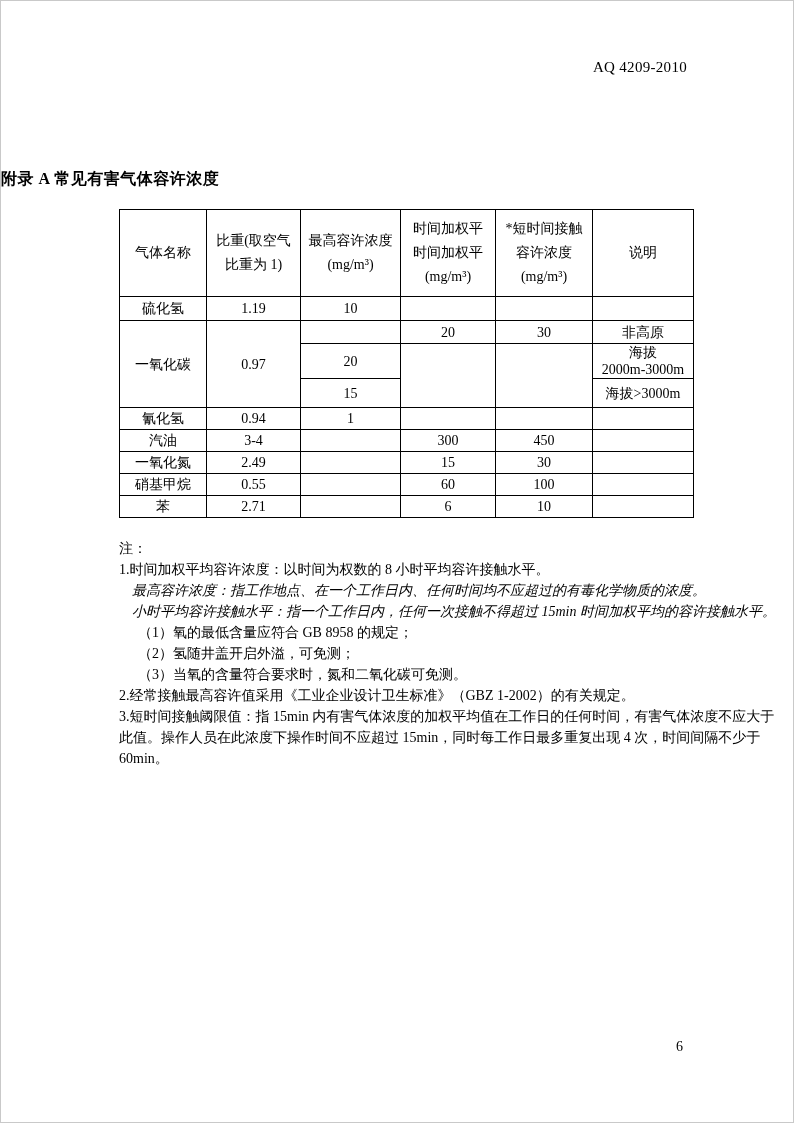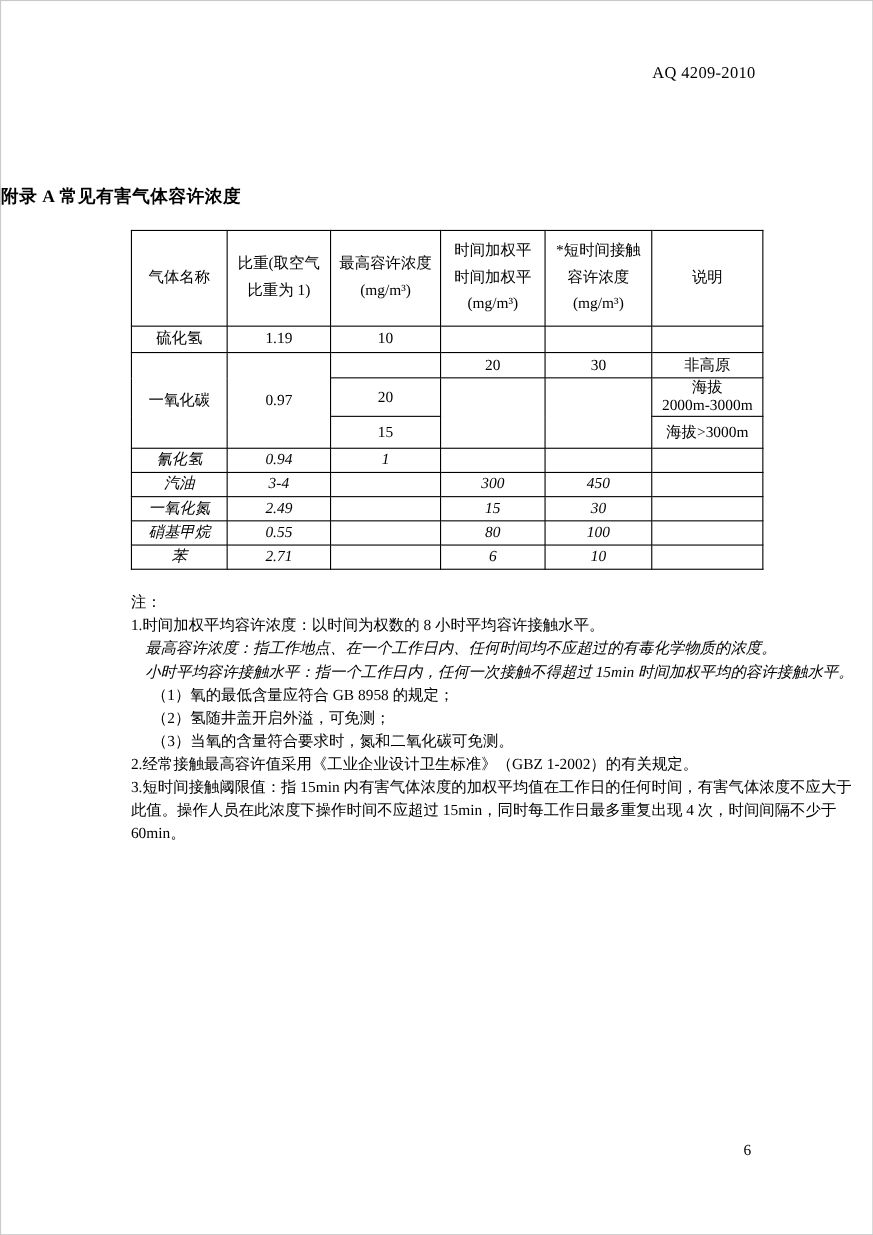--- a/index.html
+++ b/index.html
@@ -48,21 +48,21 @@
     line-height: 21px;
     overflow: hidden;
   }
   .gas-table th { line-height: 24px; }
   tr.r-header  { height: 87px; }
   tr.r-h2s     { height: 24px; }
   tr.r-co1     { height: 23px; }
   tr.r-co2     { height: 35px; }
   tr.r-co2 td  { line-height: 17px; }
   tr.r-co3     { height: 29px; }
-  tr.r-std     { height: 22px; font-style: italic; }
+  tr.r-std     { height: 22px; }
   .notes {
     position: absolute;
     top: 537px;
     left: 118px;
     width: 586px;
     font-size: 14px;
   }
   .note-line { line-height: 21px; white-space: nowrap; }
   .ind0 { padding-left: 0; }
   .ind1 { padding-left: 13px; font-style: italic; }
@@ -177,21 +177,21 @@
         <td></td>
         <td>15</td>
         <td>30</td>
         <td></td>
       </tr>
 
       <tr class="r-std">
         <td>硝基甲烷</td>
         <td>0.55</td>
         <td></td>
-        <td>80</td>
+        <td>60</td>
         <td>100</td>
         <td></td>
       </tr>
 
       <tr class="r-std">
         <td>苯</td>
         <td>2.71</td>
         <td></td>
         <td>6</td>
         <td>10</td>

